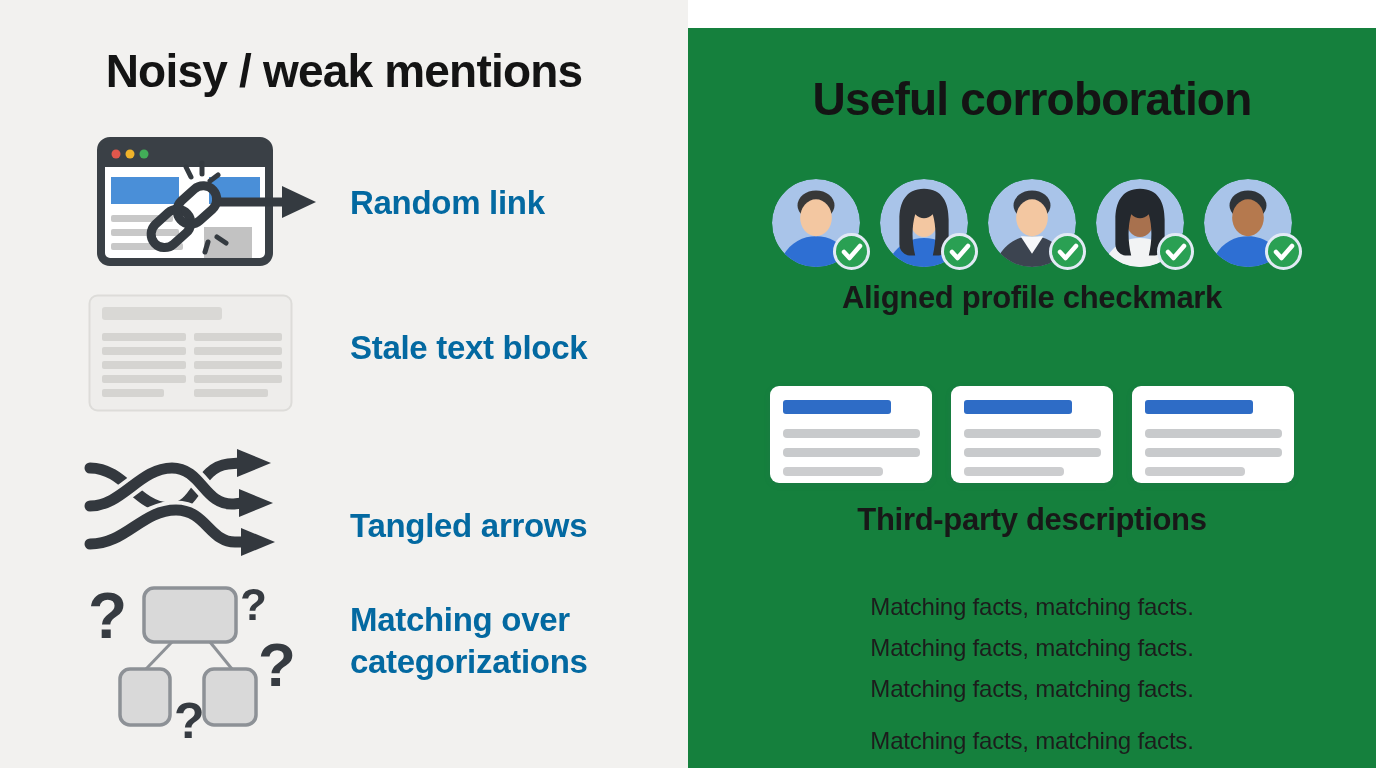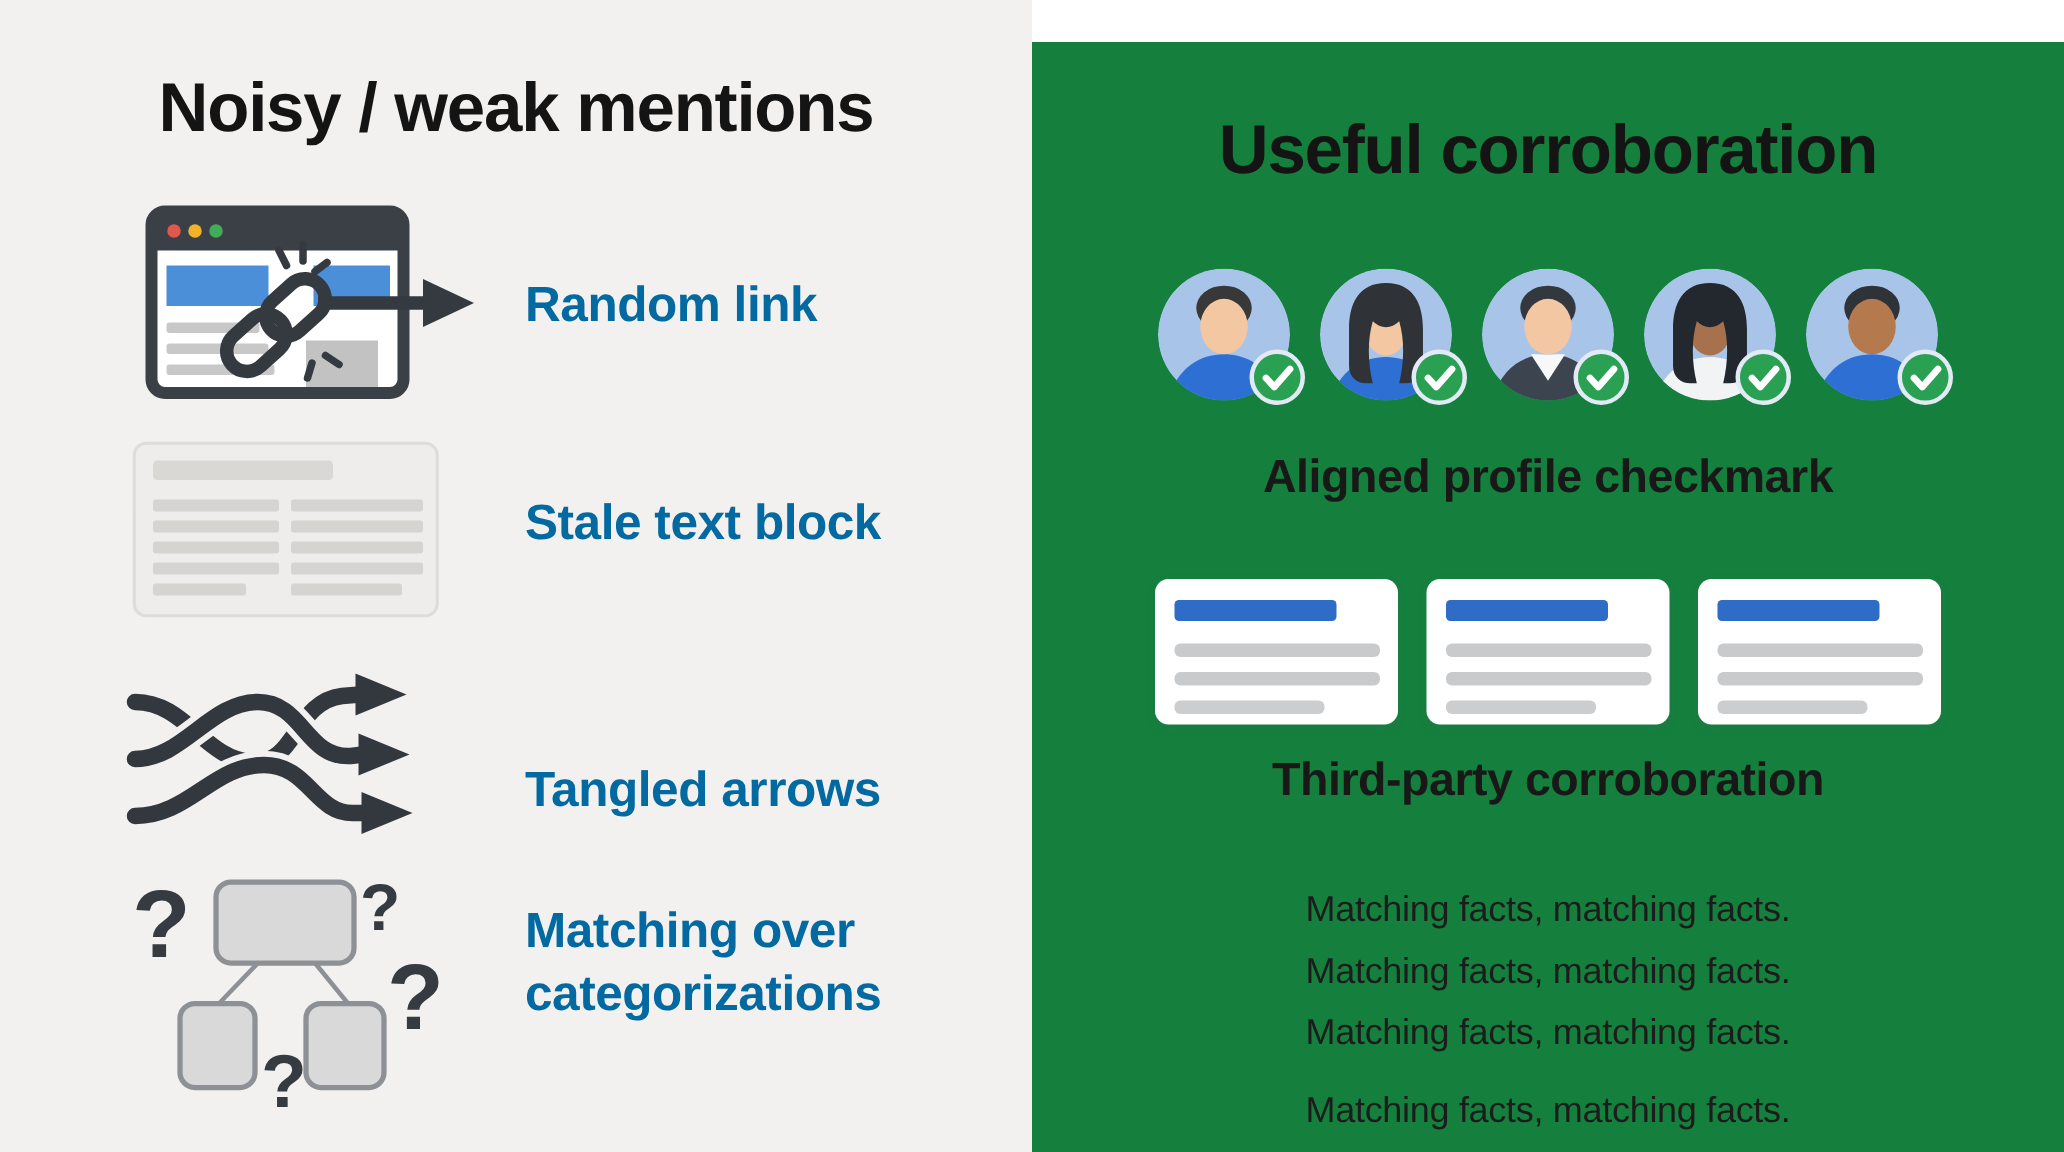--- a/index.html
+++ b/index.html
@@ -50,21 +50,21 @@
     position: absolute; right: -10px; bottom: -3px;
     width: 37px; height: 37px; border-radius: 50%;
     background: #2aa053; border: 3px solid #e2eaf5;
     display: flex; align-items: center; justify-content: center;
   }
 
   .caption {
     position: absolute; left: 0; width: 100%; text-align: center;
     font-size: 31px; font-weight: 700; color: #181818; letter-spacing: -0.3px;
   }
-  .caption-profiles { top: 272px; }
+  .caption-profiles { top: 252px; }
   .caption-docs     { top: 474px; }
 
   .cards-row {
     position: absolute; top: 358px; left: 0; width: 100%;
     display: flex; justify-content: center; gap: 19px;
   }
   .doc-card {
     position: relative; width: 162px; height: 97px;
     background: #ffffff; border-radius: 9px;
     box-shadow: 0 2px 6px rgba(70, 85, 110, 0.14);
@@ -284,21 +284,21 @@
         <div class="doc-line l3"></div>
       </div>
       <div class="doc-card">
         <div class="doc-title"></div>
         <div class="doc-line l1"></div>
         <div class="doc-line l2"></div>
         <div class="doc-line l3"></div>
       </div>
     </div>
 
-    <div class="caption caption-docs">Third-party corroboration</div>
+    <div class="caption caption-docs">Third-party descriptions</div>
 
     <div class="facts">
       <div>Matching facts, matching facts.</div>
       <div>Matching facts, matching facts.</div>
       <div>Matching facts, matching facts.</div>
       <div class="gap-line">Matching facts, matching facts.</div>
     </div>
   </div>
 </div>
 

